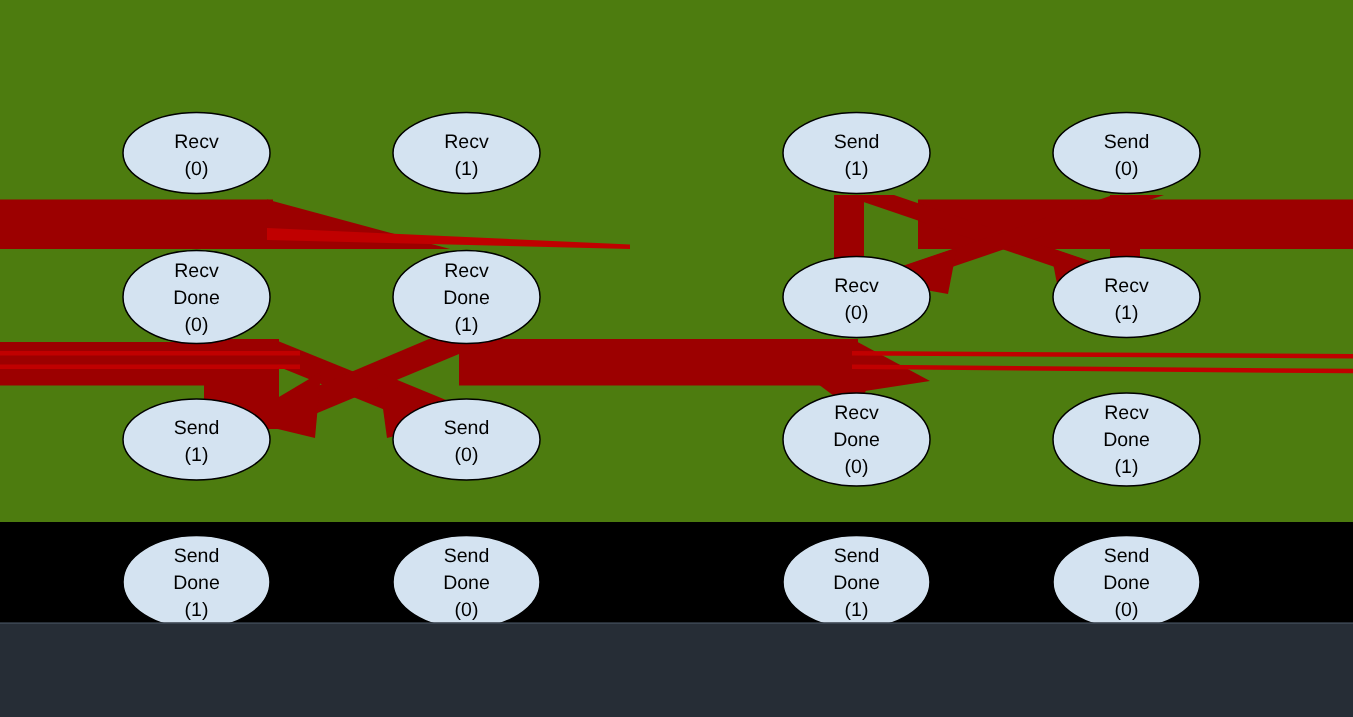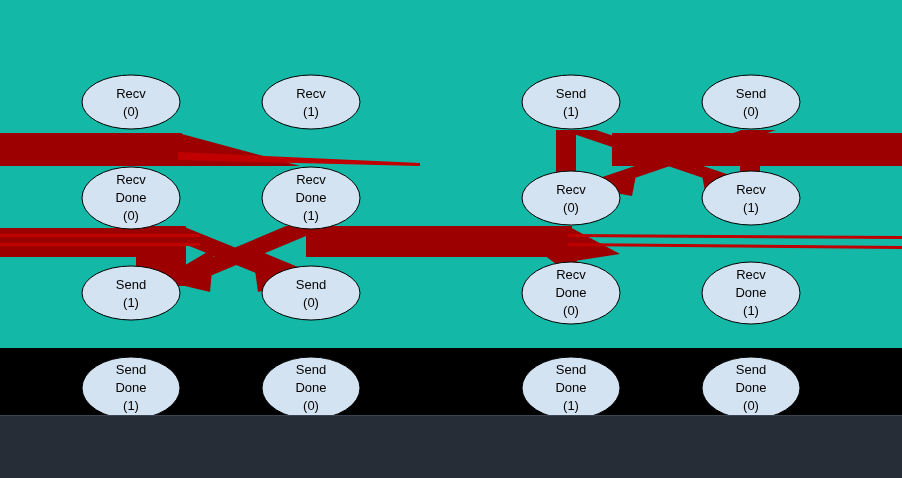--- a/index.html
+++ b/index.html
@@ -1,17 +1,17 @@
 <!DOCTYPE html>
 <html><head>
 <meta charset="utf-8">
 <style>
   html,body{margin:0;padding:0;background:#000;}
   body{width:902px;height:478px;overflow:hidden;font-family:"Liberation Sans",sans-serif;}
-  #stage{position:relative;width:902px;height:348px;background:#14b8a6;}
+  #stage{position:relative;width:902px;height:348px;background:#4d7c0f;}
   #graph{position:absolute;left:0;top:0;width:902px;height:478px;}
   .node-label{font-family:"Liberation Sans",sans-serif;font-size:13px;fill:#000;text-anchor:middle;dominant-baseline:middle;}
   #bottombar{position:absolute;left:0;top:415px;width:902px;height:63px;background:#262d36;border-top:1px solid #3a4450;}
 </style>
 </head>
 <body>
 
 <div id="stage">
 
   <svg id="graph" viewBox="0 0 902 478">

